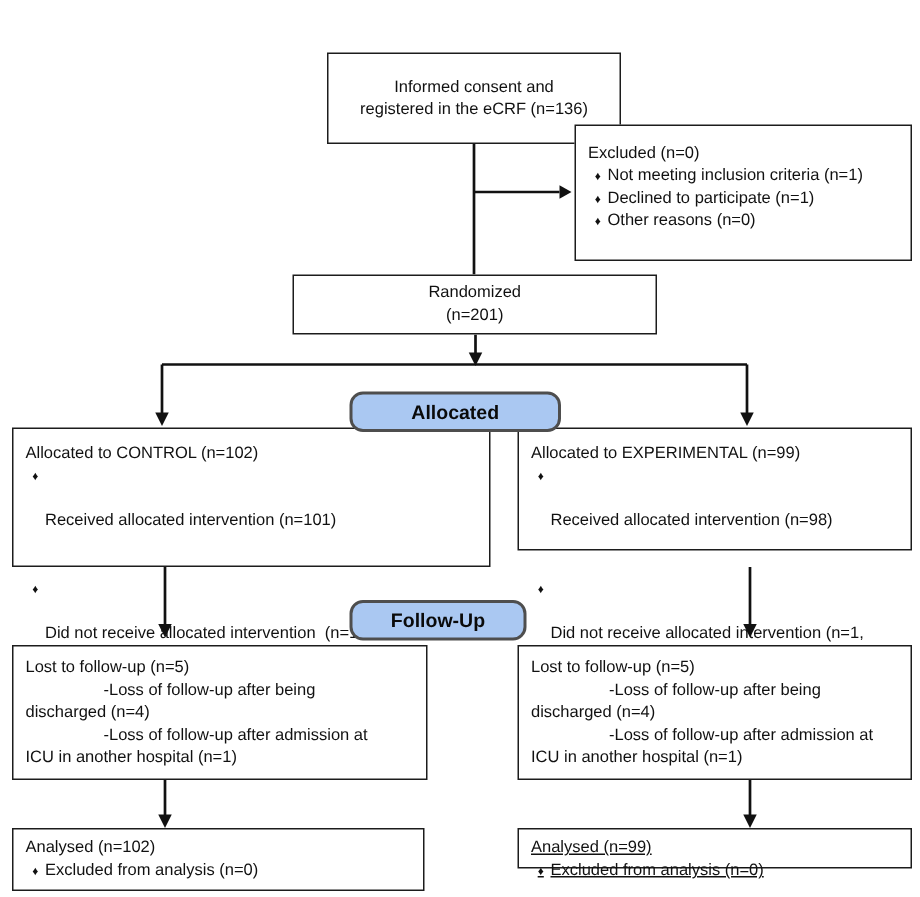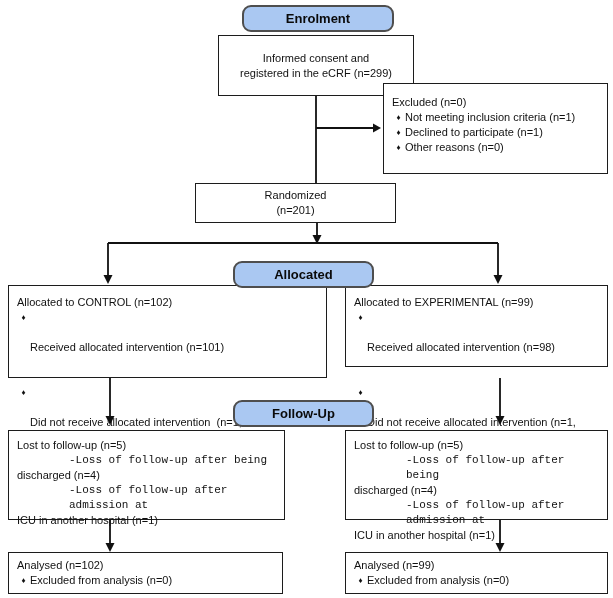--- a/index.html
+++ b/index.html
@@ -18,21 +18,21 @@
     background:var(--badge-fill,#aac8f2); border:2px solid var(--badge-border,#4e4e4e);
     border-radius:9px; display:flex; align-items:center; justify-content:center;
     font-weight:700; font-size:13px; color:#0a0a0a;
   }
   .pad { padding:9px 8px; }
   .li { display:flex; align-items:flex-start; }
   .blt { width:13px; flex:0 0 13px; font-size:8px; line-height:15px; text-align:center; }
   .txt { flex:1; }
   .l, .fl, .ln, .txt, .ttl { white-space:pre-wrap; }
   .cont { padding-left:11px; }
-  .ind { padding-left:52px;font-family:Liberation Mono, monospace; }
+  .ind { padding-left:52px; }
 </style>
 </head>
 <body>
 
 <div id="canvas">
 
   <svg class="connectors" width="613" height="598">
     <g stroke="#111" stroke-width="1.8" fill="none">
       <path d="M316 96 V183"></path>
       <path d="M316 128 H373"></path>
@@ -50,46 +50,45 @@
       <polygon points="312.5,235 321.5,235 317,244"></polygon>
       <polygon points="103.5,275 112.5,275 108,284"></polygon>
       <polygon points="493.5,275 502.5,275 498,284"></polygon>
       <polygon points="105.5,416 114.5,416 110,425"></polygon>
       <polygon points="495.5,416 504.5,416 500,425"></polygon>
       <polygon points="105.5,543 114.5,543 110,552"></polygon>
       <polygon points="495.5,543 504.5,543 500,552"></polygon>
     </g>
   </svg>
 
-  <div class="badge" style="left:242px; top:5px; width:152px; height:27px;">Enrolment</div>
   <div class="badge" style="left:233px; top:261px; width:141px; height:27px;">Allocated</div>
-  <div class="badge" style="left:233px; top:400px; width:141px; height:27px;">Follow-Up</div>
+  <div class="badge" style="left:233px; top:400px; width:118px; height:27px;">Follow-Up</div>
 
   <div class="box center" style="left:218px; top:35px; width:196px; height:61px;">
     <div class="ln">Informed consent and</div>
-    <div class="ln">registered in the eCRF (n=299)</div>
+    <div class="ln">registered in the eCRF (n=136)</div>
   </div>
 
   <div class="box pad" style="left:383px; top:83px; width:225px; height:91px; padding-top:11px;">
     <div class="ttl">Excluded (n=0)</div>
     <div class="li">
       <span class="blt">♦</span>
       <span class="txt">Not meeting inclusion criteria (n=1)</span>
     </div>
     <div class="li">
       <span class="blt">♦</span>
       <span class="txt">Declined to participate (n=1)</span>
     </div>
     <div class="li">
       <span class="blt">♦</span>
       <span class="txt">Other reasons (n=0)</span>
     </div>
   </div>
 
-  <div class="box center" style="left:195px; top:183px; width:201px; height:40px;">
+  <div class="box center" style="left:195px; top:183px; width:243px; height:40px;">
     <div class="ln">Randomized</div>
     <div class="ln">(n=201)</div>
   </div>
 
   <div class="box pad" style="left:8px; top:285px; width:319px; height:93px; padding-top:9px;">
     <div class="ttl">Allocated to CONTROL (n=102)</div>
     <div class="li">
       <span class="blt">♦</span>
       <div class="txt">
         <div class="l">Received allocated intervention (n=101)</div>
@@ -138,21 +137,21 @@
   </div>
 
   <div class="box pad" style="left:8px; top:552px; width:275px; height:42px; padding-top:5px;">
     <div class="ttl">Analysed (n=102)</div>
     <div class="li">
       <span class="blt">♦</span>
       <span class="txt">Excluded from analysis (n=0)</span>
     </div>
   </div>
 
-  <div class="box pad" style="left:345px; top:552px; width:263px; height:42px; padding-top:5px;">
+  <div class="box pad" style="left:345px; top:552px; width:263px; height:27px; padding-top:5px;text-decoration:underline;">
     <div class="ttl">Analysed (n=99)</div>
     <div class="li">
       <span class="blt">♦</span>
       <span class="txt">Excluded from analysis (n=0)</span>
     </div>
   </div>
 
 </div>
 
 </body></html>

